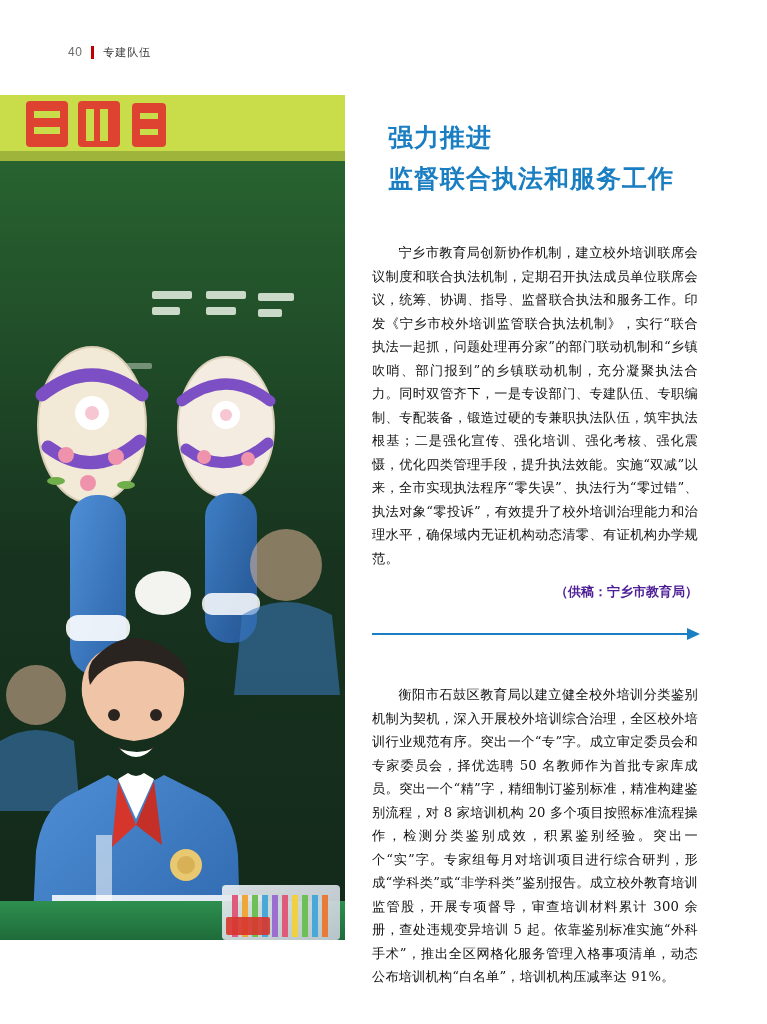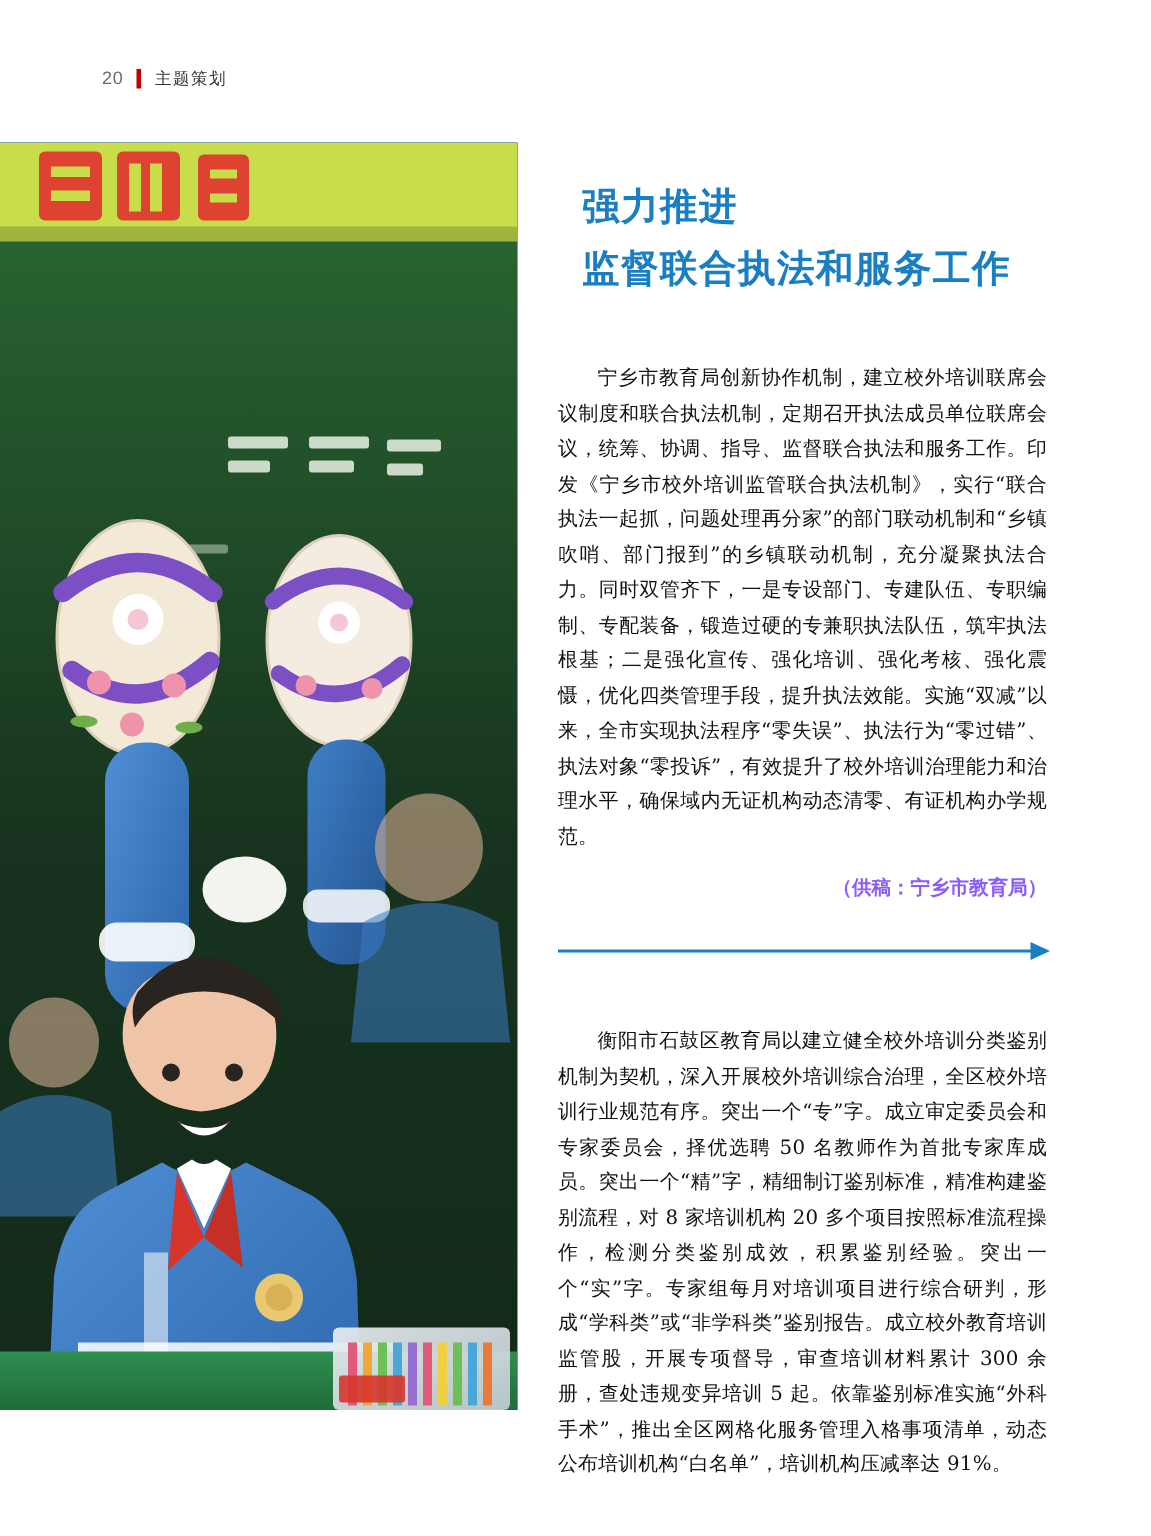--- a/index.html
+++ b/index.html
@@ -85,21 +85,21 @@
     text-indent: 2em;
     letter-spacing: 0.2px;
   }
 
   .credit {
     margin-top: 12px;
     text-align: right;
     font-family: "DejaVu Serif", "Liberation Serif", serif;
     font-weight: bold;
     font-size: 13px;
-    color: #8b5cf6;
+    color: #4c1d95;
   }
 
   
   .divider {
     position: relative;
     margin: 26px 0 22px 0;
     height: 14px;
   }
   .divider .bar {
     position: absolute;
@@ -126,23 +126,23 @@
     color: #1a7ec2;
     font-size: 25px;
     letter-spacing: 1px;
     line-height: 1.4;
   }
 </style>
 </head>
 <body>
 
 <div class="page-header">
-  <span class="page-number">20</span>
+  <span class="page-number">40</span>
   <span class="header-rule"></span>
-  <span class="header-section">主题策划</span>
+  <span class="header-section">专建队伍</span>
 </div>
 
 <div class="photo">
   <svg width="345" height="845" viewBox="0 0 345 845" xmlns="http://www.w3.org/2000/svg">
     <defs>
       <linearGradient id="bgTop" x1="0" y1="0" x2="0" y2="1">
         <stop offset="0%" stop-color="#2b6b33"></stop>
         <stop offset="55%" stop-color="#17331f"></stop>
         <stop offset="100%" stop-color="#13291a"></stop>
       </linearGradient>

